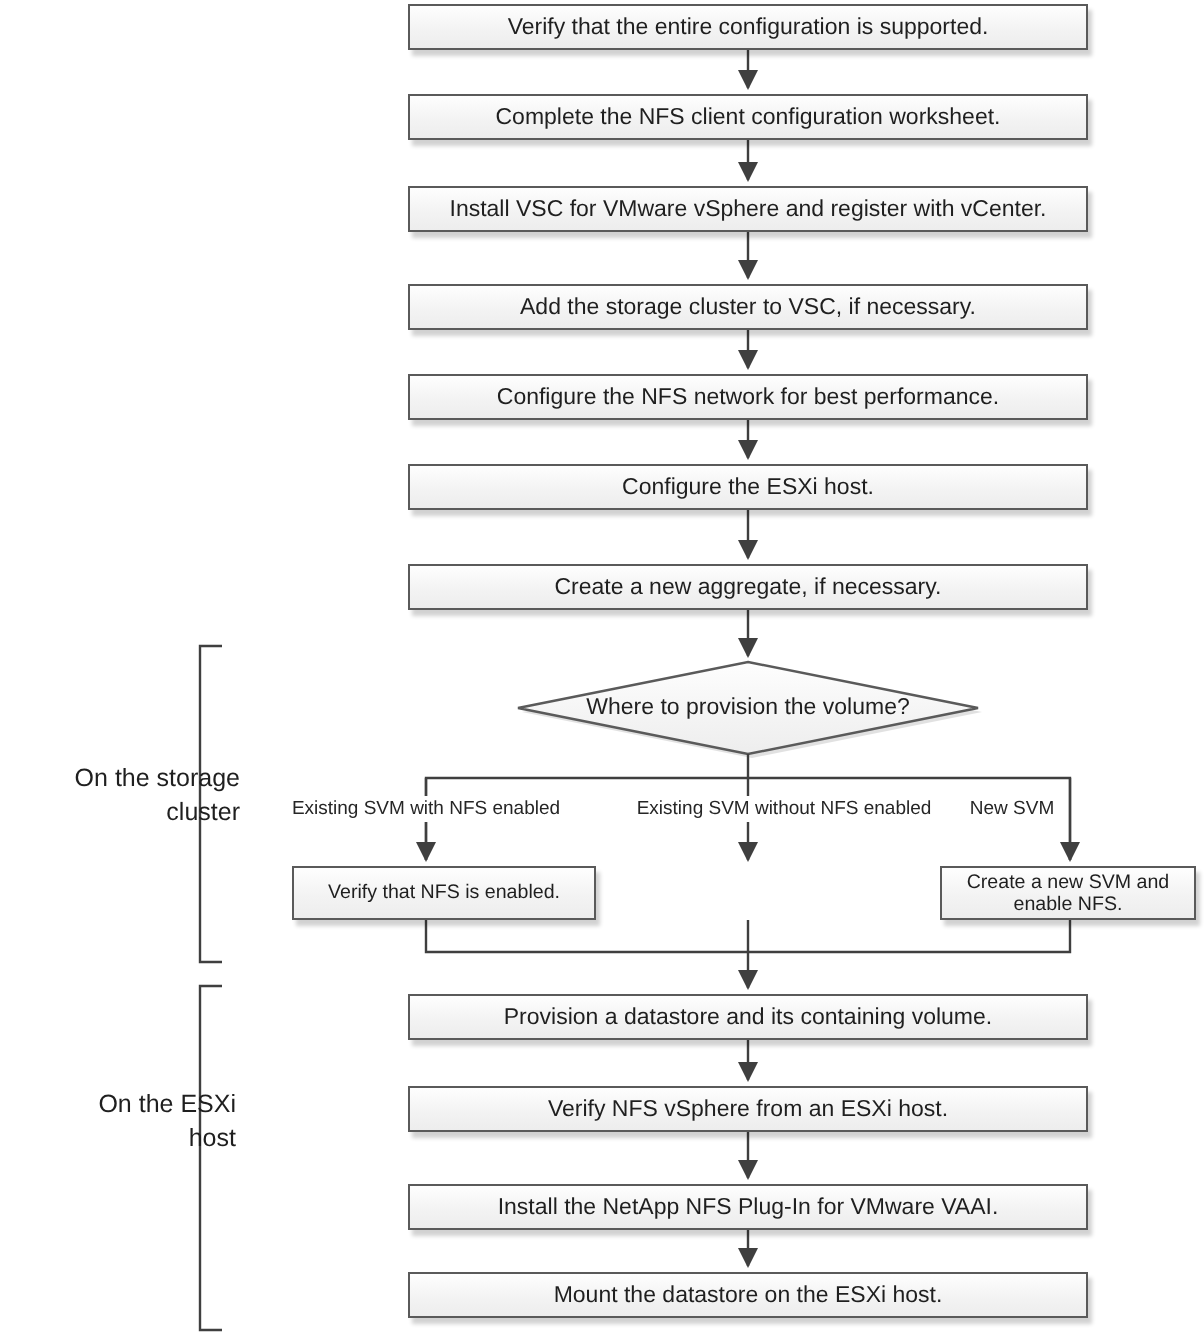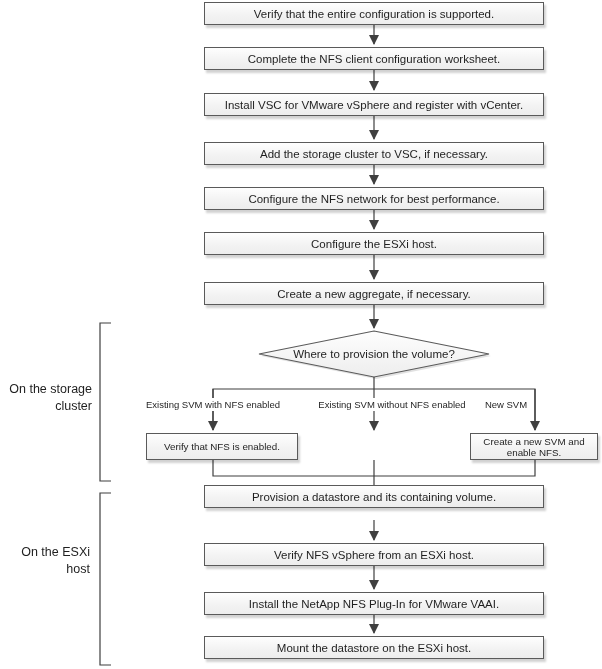--- a/index.html
+++ b/index.html
@@ -71,20 +71,21 @@
     white-space: nowrap;
     color: #262626;
   }
   .side-label {
     position: absolute;
     left: 0;
     text-align: right;
     font-size: 12.5px;
     line-height: 17px;
     color: #1f1f1f;
+    padding-left: 28px;
   }
   .side-label.storage { width: 92px; top: 381px; }
   .side-label.esxi    { width: 90px; top: 544px; }
 </style>
 </head>
 <body>
 
 <div class="canvas">
 
   <svg class="connectors" viewBox="0 0 602 669" xmlns="http://www.w3.org/2000/svg">
@@ -142,21 +143,21 @@
 
   <div class="diamond-label">Where to provision the volume?</div>
 
   <div class="branch-label" style="left:213px">Existing SVM with NFS enabled</div>
   <div class="branch-label" style="left:392px">Existing SVM without NFS enabled</div>
   <div class="branch-label" style="left:506px">New SVM</div>
 
   <div class="box small" style="left:146px;width:152px">Verify that NFS is enabled.</div>
   <div class="box small" style="left:470px;width:128px">Create a new SVM and enable NFS.</div>
 
-  <div class="box main" style="top:485px">Provision a datastore and its containing volume.</div>
+  <div class="box main" style="top:497px">Provision a datastore and its containing volume.</div>
   <div class="box main" style="top:543px">Verify NFS vSphere from an ESXi host.</div>
   <div class="box main" style="top:592px">Install the NetApp NFS Plug-In for VMware VAAI.</div>
   <div class="box main" style="top:636px">Mount the datastore on the ESXi host.</div>
 
   <div class="side-label storage">On the storage cluster</div>
   <div class="side-label esxi">On the ESXi host</div>
 
 </div>
 
 </body></html>

